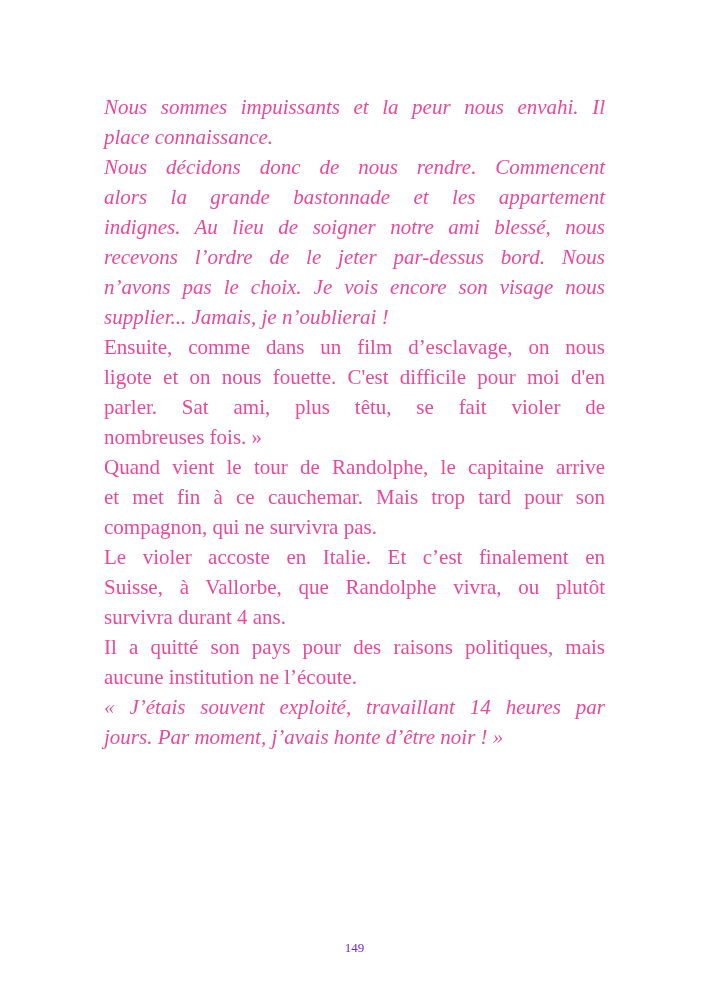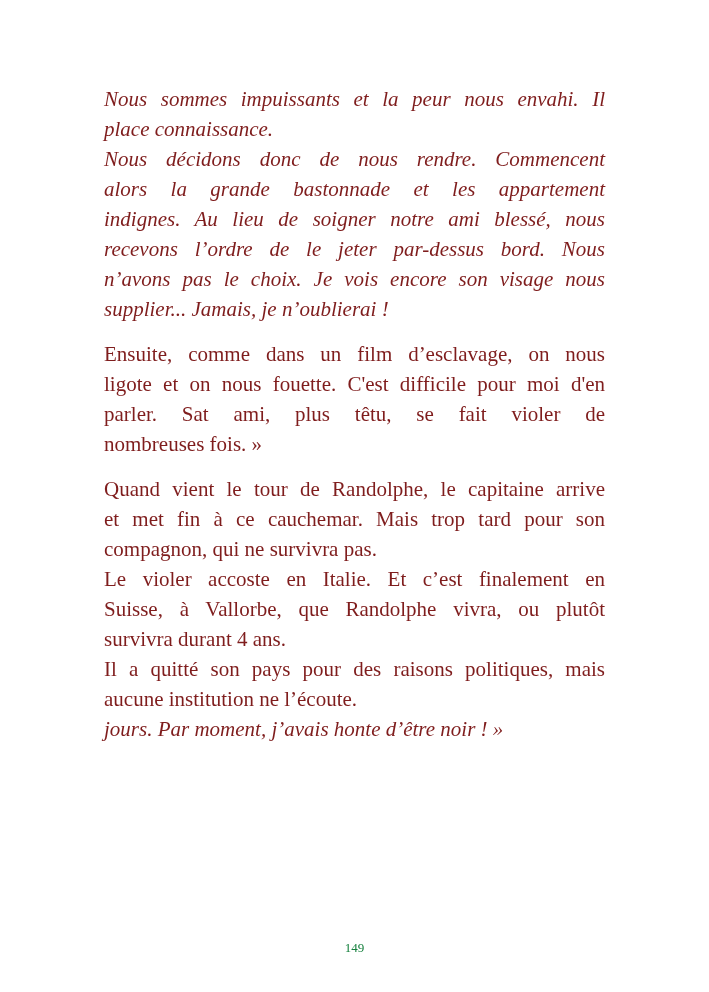--- a/index.html
+++ b/index.html
@@ -15,28 +15,27 @@
     font-family: "Liberation Serif", "DejaVu Serif", serif;
   }
   .page {
     position: absolute;
     inset: 0;
     background: #ffffff;
   }
   .text-body {
     position: absolute;
     left: 104px;
-    top: 84px;
+    top: 92px;
     width: 501px;
-    color: #7f1d1d;
+    color: #ec4899;
     font-size: 21px;
     line-height: 30px;
   }
   .block + .block {
-    margin-top: 15px;
   }
   .para.italic {
     font-style: italic;
   }
   .para.regular {
     font-style: normal;
   }
   .line {
     text-align: justify;
     text-align-last: justify;
@@ -47,21 +46,21 @@
     text-align-last: left;
   }
   .page-number {
     position: absolute;
     top: 940px;
     left: 104px;
     width: 501px;
     text-align: center;
     font-size: 13px;
     line-height: 16px;
-    color: #15803d;
+    color: #6d28d9;
     font-style: normal;
   }
 </style>
 </head>
 <body>
 
 <div class="page">
   <div class="text-body" id="text-body">
       <div class="block">
         <div class="para italic">
@@ -94,18 +93,19 @@
         <div class="para regular">
           <div class="line">Le violer accoste en Italie. Et c’est finalement en</div>
           <div class="line">Suisse, à Vallorbe, que Randolphe vivra, ou plutôt</div>
           <div class="line last">survivra durant 4 ans.</div>
         </div>
         <div class="para regular">
           <div class="line">Il a quitté son pays pour des raisons politiques, mais</div>
           <div class="line last">aucune institution ne l’écoute.</div>
         </div>
         <div class="para italic">
+          <div class="line">« J’étais souvent exploité, travaillant 14 heures par</div>
           <div class="line last">jours. Par moment, j’avais honte d’être noir ! »</div>
         </div>
       </div>
     </div>
   <div class="page-number">149</div>
 </div>
 
 </body></html>

